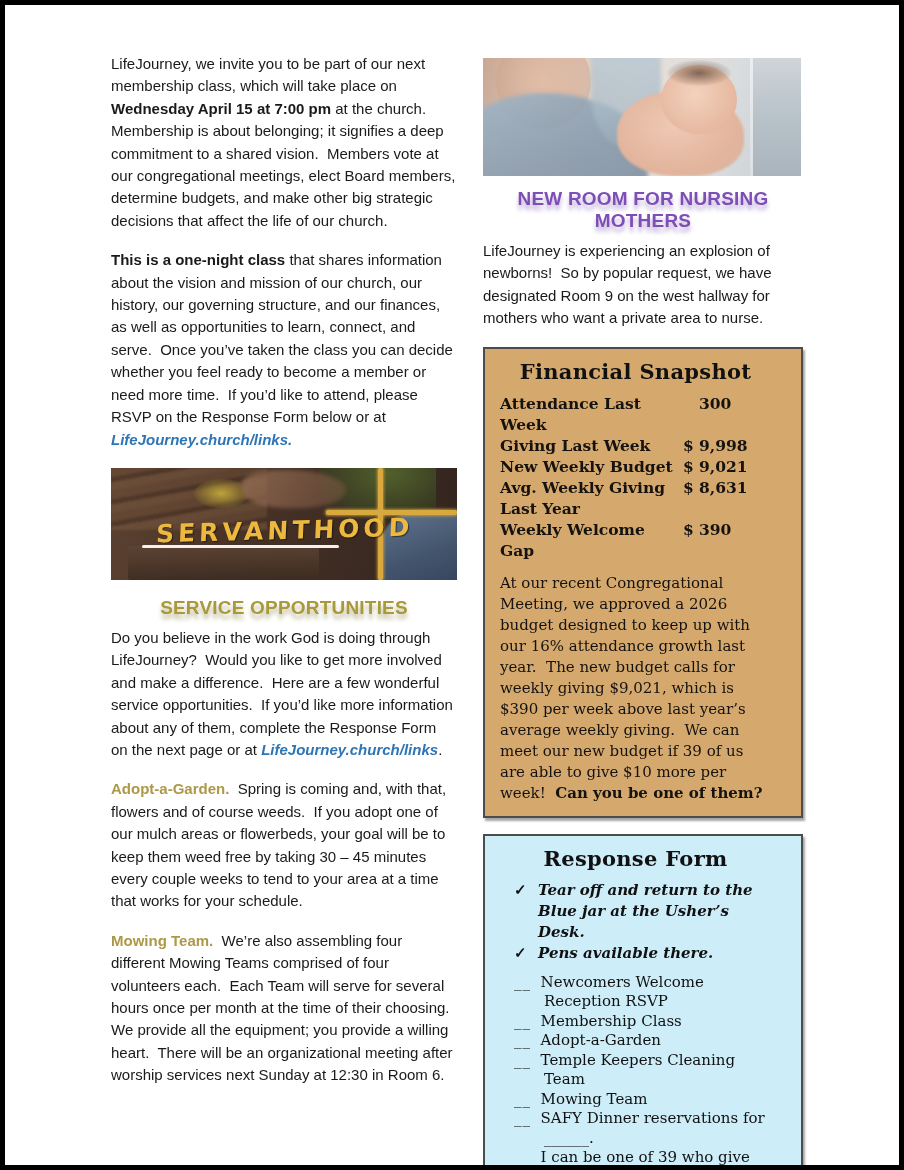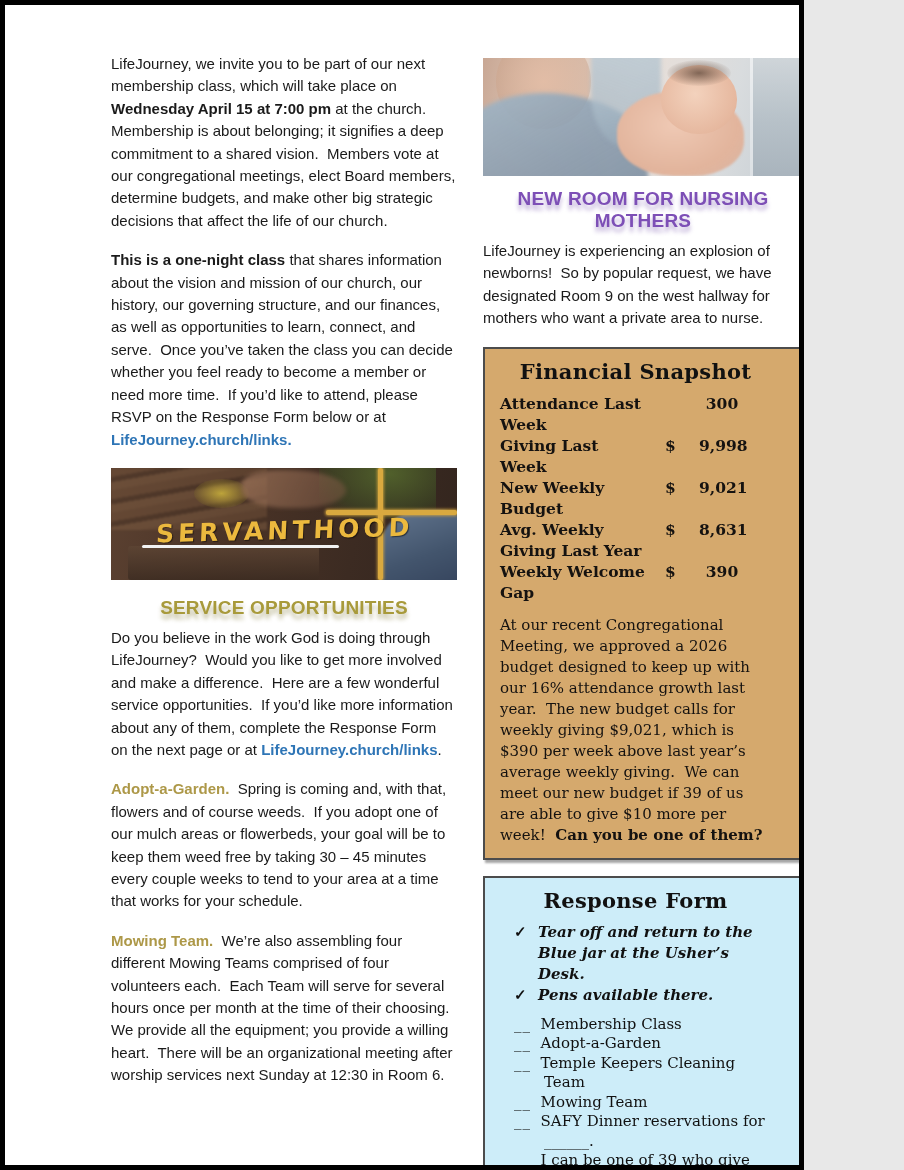--- a/index.html
+++ b/index.html
@@ -1,37 +1,37 @@
 <!DOCTYPE html>
 <html><head>
 <meta charset="utf-8">
 <style>
   html,body { margin:0; padding:0; background:#e8e8e8; }
   .page {
     position: relative;
-    width: 804px; height: 1170px;
+    width: 904px; height: 1170px;
     background: #ffffff;
     border: 5px solid #000;
     box-sizing: border-box;
     overflow: hidden;
     font-family: "Liberation Sans", sans-serif;
     color: #1a1a1a;
   }
   .col { position: absolute; top: 48px; }
   .col-left  { left: 106px; width: 346px; }
   .col-right { left: 478px; width: 320px; }
 
   .p {
     font-size: 15px; line-height: 22.4px;
     margin: 0 0 17px 0;
     white-space: pre-wrap;
     color: #1a1a1a;
   }
   .b { font-weight: bold; }
-  .link { color: #2e75b6; font-weight: bold; cursor: pointer; }
+  .link { color: #2e75b6; font-weight: bold; font-style: italic; cursor: pointer; }
   .lead { color: #ad9848; font-weight: bold; text-align: right; }
 
   .glow-heading {
     font-size: 19px; font-weight: bold; letter-spacing: .2px;
     margin: 0 0 8px 0;
     text-align: center;
   }
   .gold-heading   { color: #a89a3b; text-shadow: 0 5px 4px rgba(120,110,40,.45); }
   .purple-heading { color: #7d4fb6; text-shadow: 0 5px 4px rgba(100,60,160,.40); }
 
@@ -138,24 +138,24 @@
     box-shadow: 2px 3px 2px rgba(0,0,0,.35);
     font-family: "DejaVu Serif", serif;
     padding: 8px 30px 10px 15px;
   }
   .box-financial { background: #d5a96d; margin-top: 4px; }
   .box-response  { background: #cdedf9; margin-top: 16px; }
   .box-title {
     text-align: center; font-size: 21px; font-weight: bold;
     color: #111; margin: 2px 0 9px 0; letter-spacing: .3px;
   }
-  .fin-row { display: flex; font-size: 15.5px; font-weight: bold; line-height: 21px; color: #151210; padding-right: 26px; gap: 18px; }
+  .fin-row { display: flex; font-size: 15.5px; font-weight: bold; line-height: 21px; color: #151210; padding-right: 26px; }
   .fin-label { flex: 1; }
   .fin-cur { width: 16px; text-align: left; }
-  .fin-val { width: 46px; text-align: center; }
+  .fin-val { width: 46px; text-align: left; }
   .fin-para {
     font-size: 15px; line-height: 21px; margin: 12px 0 2px 0;
     white-space: pre-wrap; color: #151210;
   }
   .rf-bullet { display: flex; font-size: 15px; line-height: 21px; font-weight: 600; font-style: italic; color:#111; }
   .rf-check { width: 24px; margin-left: 14px; font-style: normal; }
   .rf-btext { flex: 1; white-space: pre-wrap; }
   .rf-list { margin-top: 9px; }
   .rf-item {
     font-size: 15px; line-height: 19.5px; color: #111;
@@ -251,20 +251,21 @@
           <span class="rf-check">✓</span>
           <span class="rf-btext">Tear off and return to the
 Blue jar at the Usher’s Desk.</span>
         </div>
       <div class="rf-bullet">
           <span class="rf-check">✓</span>
           <span class="rf-btext">Pens available there.</span>
         </div>
 
       <div class="rf-list">
+        <div class="rf-item"><span class="rf-blank">__</span><span>  Newcomers Welcome Reception RSVP</span></div>
         <div class="rf-item"><span class="rf-blank">__</span><span>  Membership Class</span></div>
         <div class="rf-item"><span class="rf-blank">__</span><span>  Adopt-a-Garden</span></div>
         <div class="rf-item"><span class="rf-blank">__</span><span>  Temple Keepers Cleaning Team</span></div>
         <div class="rf-item"><span class="rf-blank">__</span><span>  Mowing Team</span></div>
         <div class="rf-item"><span class="rf-blank">__</span><span>  SAFY Dinner reservations for ______.</span></div>
         <div class="rf-item"><span class="rf-blank">__</span><span>  I can be one of 39 who give $10 more per week!</span></div>
       </div>
 
     </div>
   </div>

